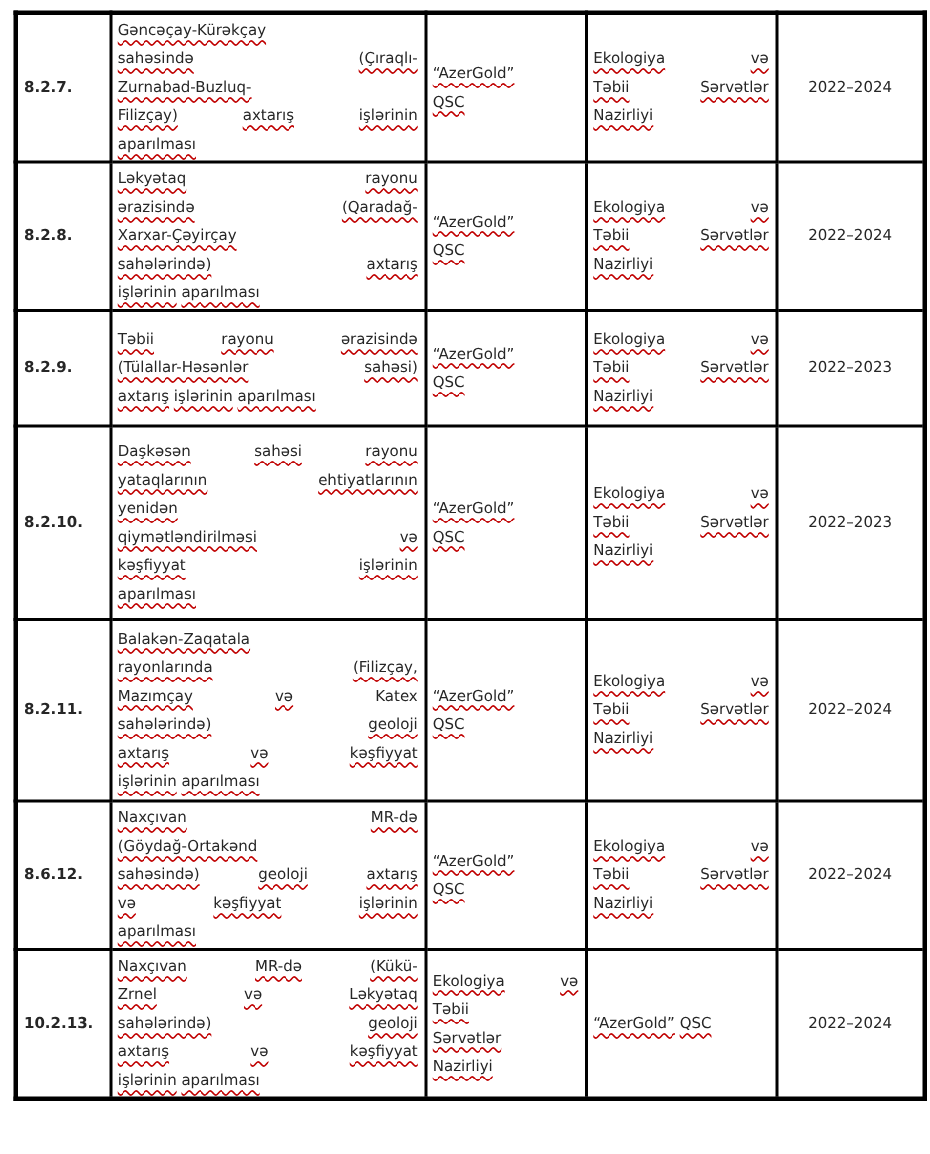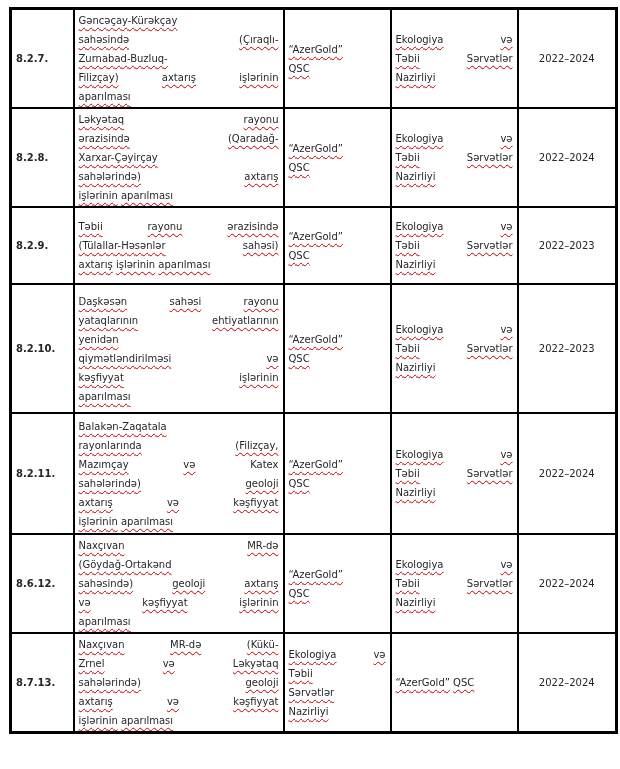--- a/index.html
+++ b/index.html
@@ -192,21 +192,21 @@
             <div class="tline"><span class="sq">QSC</span></div>
           </td>
     <td class="c-min">
             <div class="tline just"><span class="sq">Ekologiya</span> <span class="sq">və</span></div>
             <div class="tline just"><span class="sq">Təbii</span> <span class="sq">Sərvətlər</span></div>
             <div class="tline"><span class="sq">Nazirliyi</span></div>
           </td>
     <td class="c-years"><span>2022–2024</span></td>
   </tr>
         <tr>
-    <td class="c-num"><span>8.7.13.</span></td>
+    <td class="c-num"><span>10.2.13.</span></td>
     <td class="c-desc">
             <div class="tline just"><span class="sq">Naxçıvan</span> <span class="sq">MR-də</span> <span class="sq">(Kükü-</span></div>
             <div class="tline just"><span class="sq">Zrnel</span> <span class="sq">və</span> <span class="sq">Ləkyətaq</span></div>
             <div class="tline just"><span class="sq">sahələrində)</span> <span class="sq">geoloji</span></div>
             <div class="tline just"><span class="sq">axtarış</span> <span class="sq">və</span> <span class="sq">kəşfiyyat</span></div>
             <div class="tline"><span class="sq">işlərinin</span> <span class="sq">aparılması</span></div>
           </td>
     <td class="c-org">
             <div class="tline just"><span class="sq">Ekologiya</span> <span class="sq">və</span></div>
             <div class="tline just"><span class="sq">Təbii</span></div>

